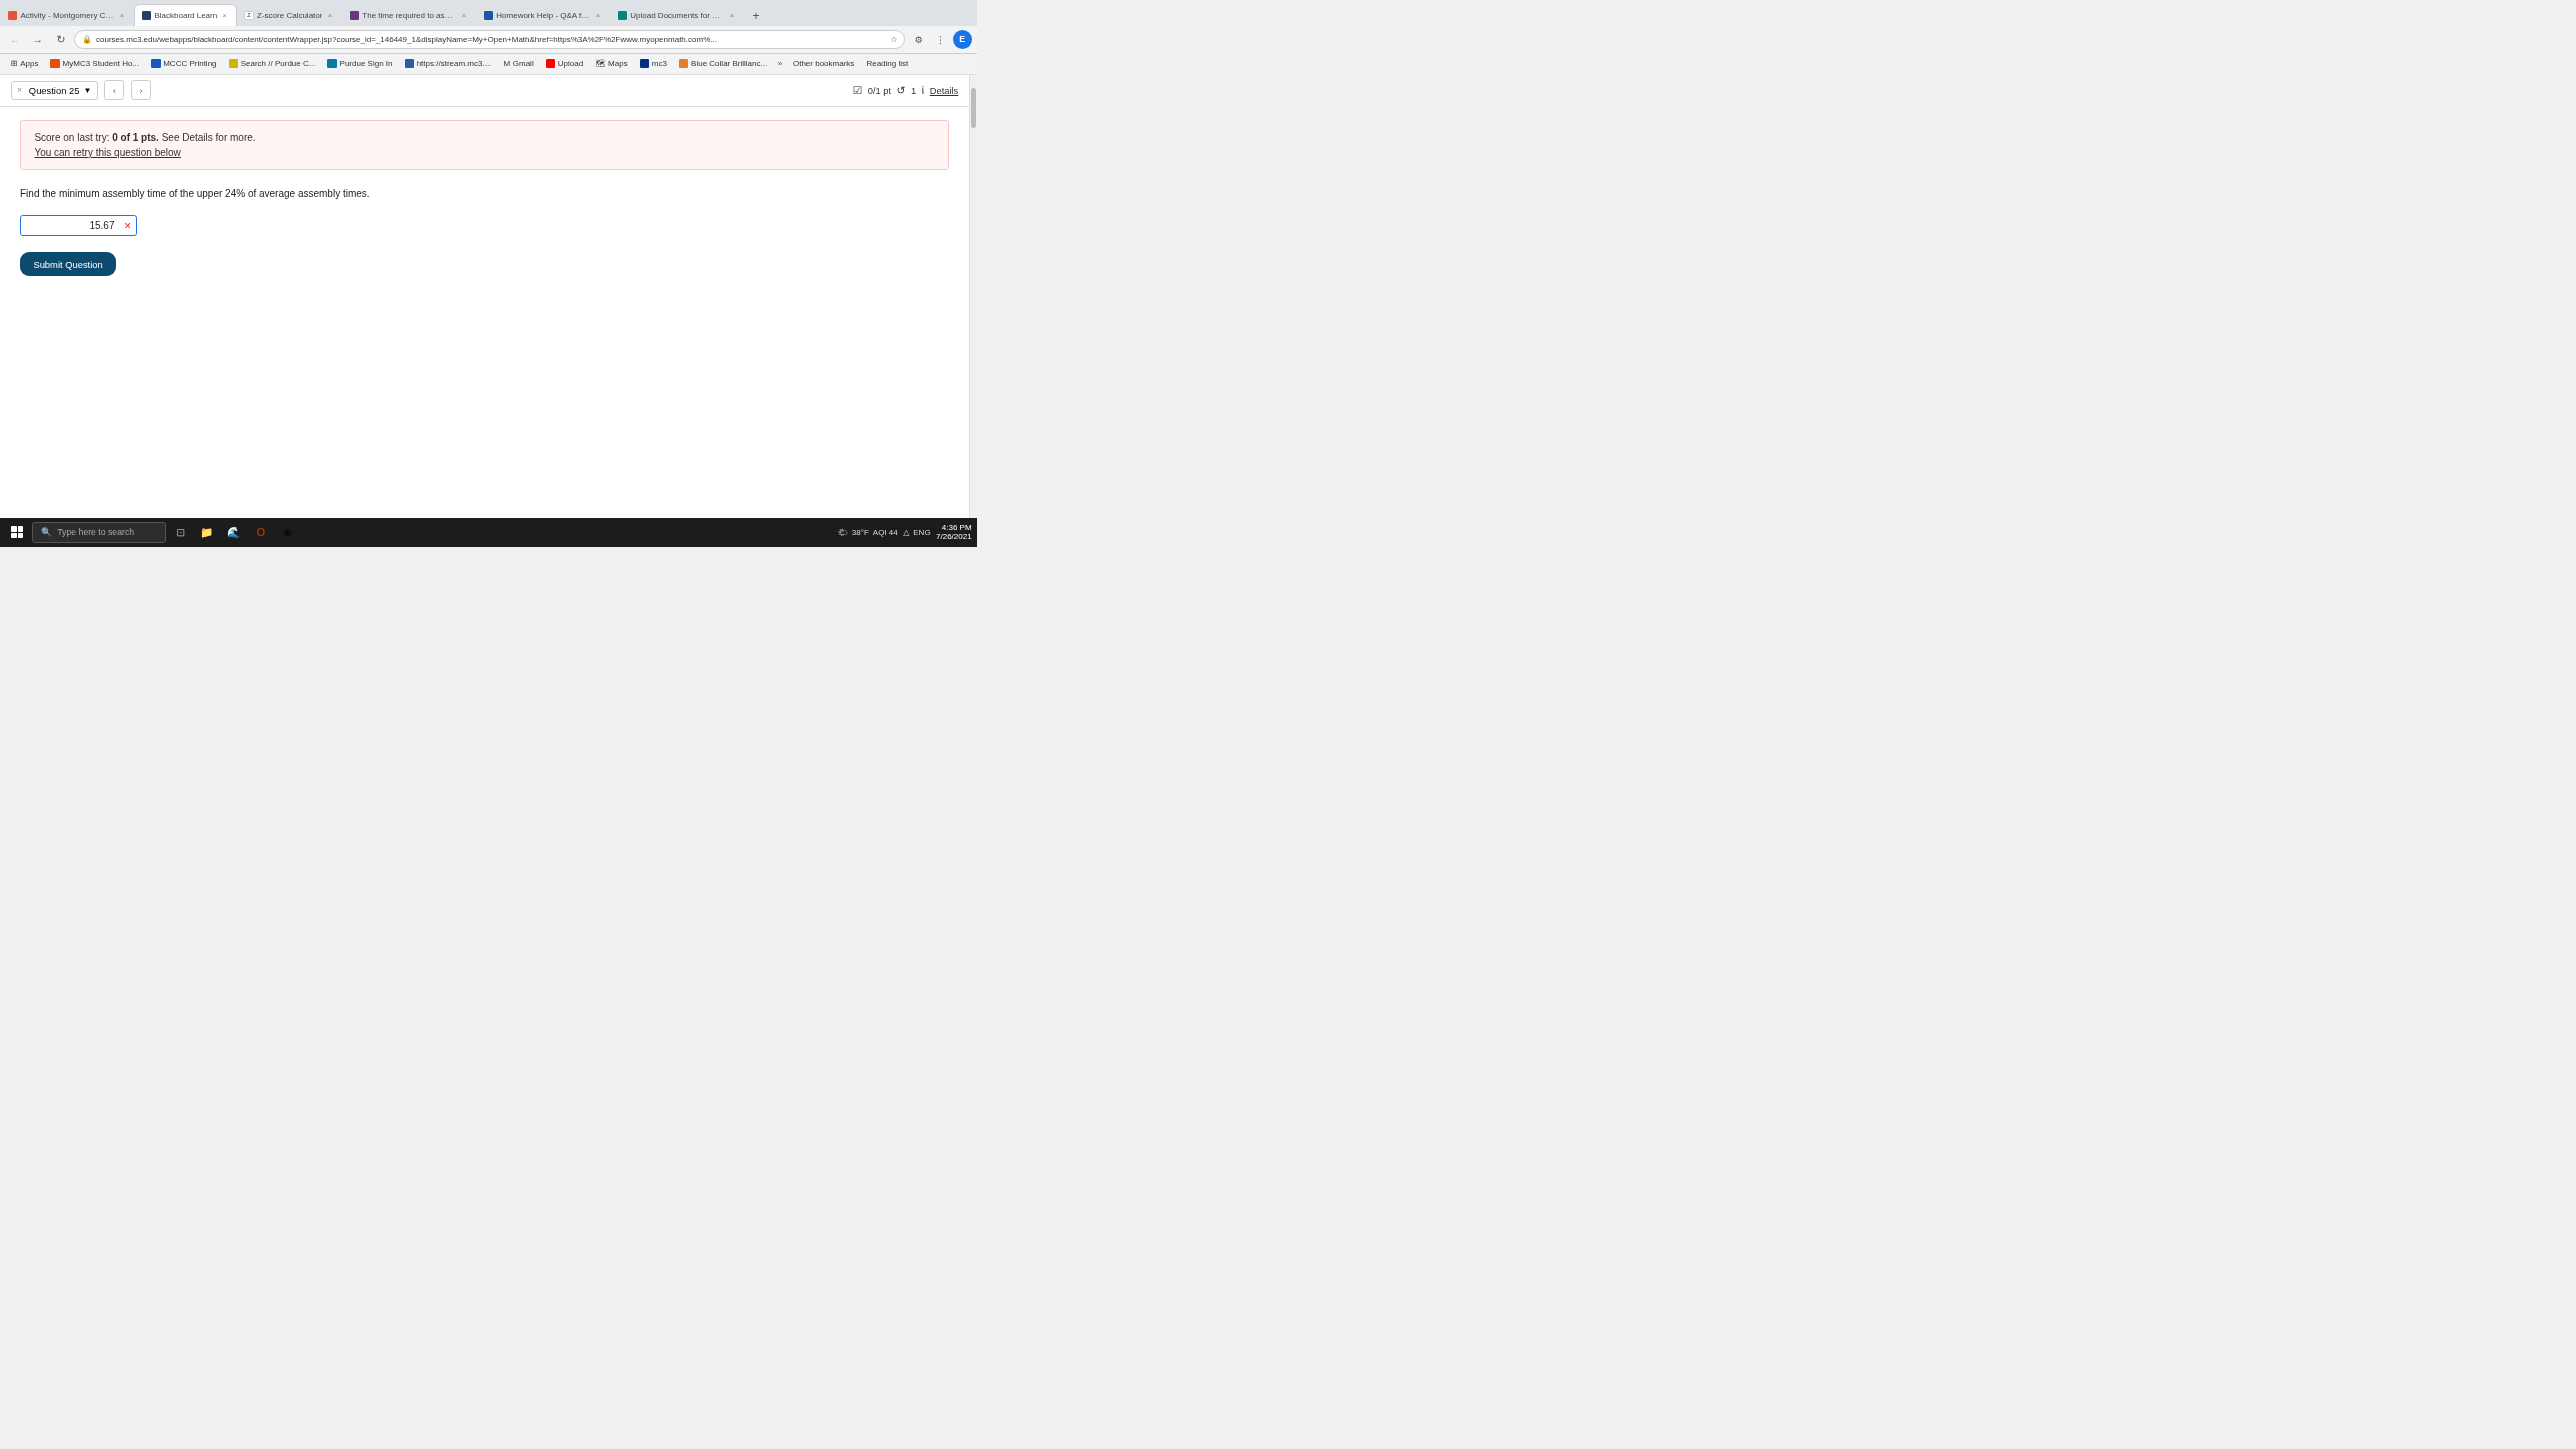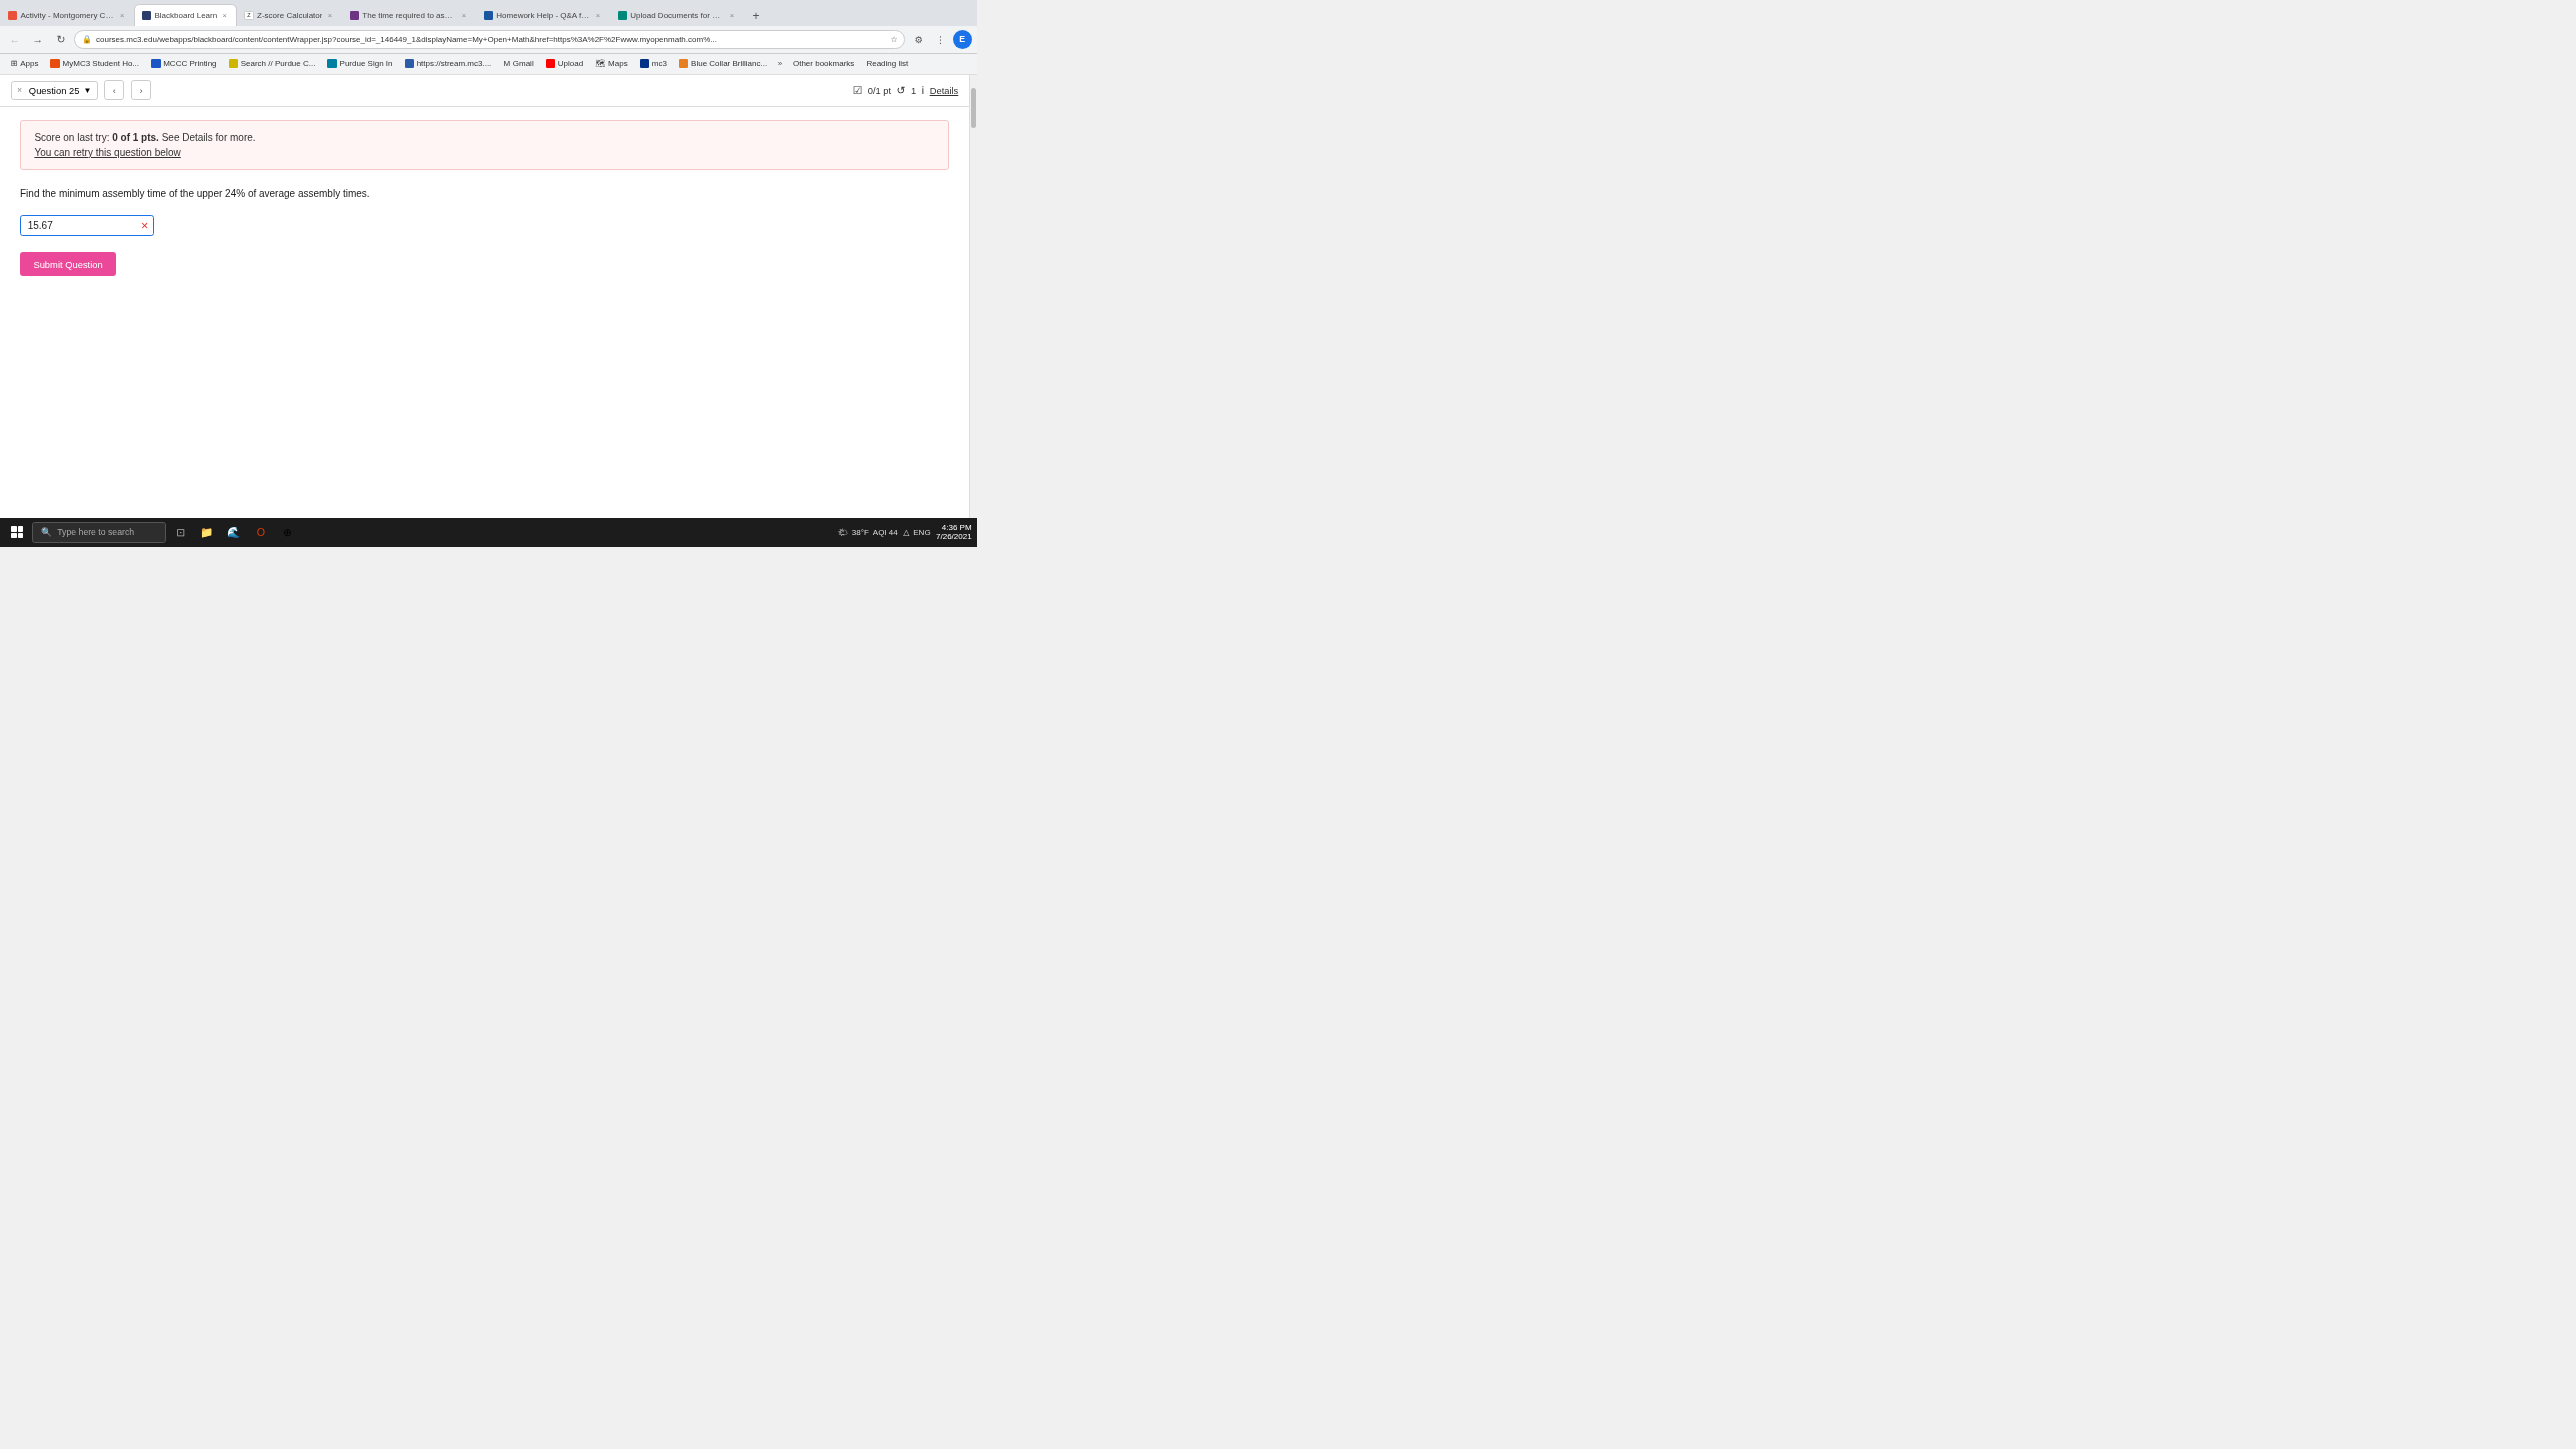--- a/index.html
+++ b/index.html
@@ -50,25 +50,25 @@
     .score-notice { background: #fff5f5; border: 0.7px solid #f5c6c6; border-radius: 2.7px; padding: 10.7px 13.4px; margin-bottom: 16px; }
     .score-notice p { font-size: 10px; color: #333; margin-bottom: 4px; }
     .score-notice p:last-child { margin-bottom: 0; text-decoration: underline; }
 
     
     .question-text { font-size: 10px; color: #222; line-height: 1.6; margin-bottom: 13.4px; }
 
     
     .answer-row { display: flex; align-items: center; gap: 5.4px; margin-bottom: 16px; }
     .answer-input-wrap { position: relative; display: inline-flex; align-items: center; }
-    .answer-input { border: 1.3px solid #1a73e8; border-radius: 2.7px; padding: 4px 21.5px 4px 6.7px; font-size: 10px; color: #222; width: 134px; outline: none; }
+    .answer-input { border: 1.3px solid #1a73e8; border-radius: 2.7px; padding: 4px 21.5px 4px 6.7px; font-size: 10px; color: #222; width: 117px; outline: none; text-align: right; }
     .answer-clear { position: absolute; right: 5.4px; color: #e53935; cursor: pointer; font-size: 9.4px; }
 
     
-    .submit-btn { background: #ec4899; color: #fff; border: none; border-radius: 3px; padding: 6.7px 13.4px; font-size: 9.4px; cursor: pointer; }
+    .submit-btn { background: #0c4a6e; color: #fff; border: none; border-radius: 9px; padding: 6.7px 13.4px; font-size: 9.4px; cursor: pointer; }
 
     
     .taskbar { display: flex; align-items: center; background: #1c1c1c; height: 29.5px; padding: 0 5.4px; gap: 2.7px; position: relative; }
     .taskbar-start { width: 24px; height: 24px; display: flex; align-items: center; justify-content: center; cursor: pointer; }
     .taskbar-search { display: flex; align-items: center; background: #2d2d2d; border: 0.7px solid #555; border-radius: 2.7px; padding: 2.7px 8px; gap: 5.4px; height: 21.5px; min-width: 134px; }
     .taskbar-search-text { color: #aaa; font-size: 8.7px; }
     .taskbar-icon { width: 24px; height: 24px; display: flex; align-items: center; justify-content: center; cursor: pointer; border-radius: 2.7px; }
     .taskbar-right { margin-left: auto; display: flex; align-items: center; gap: 5.4px; }
     .taskbar-time { color: #fff; font-size: 8px; text-align: right; }
     .taskbar-sys { display: flex; align-items: center; gap: 4px; color: #ddd; font-size: 8px; }

